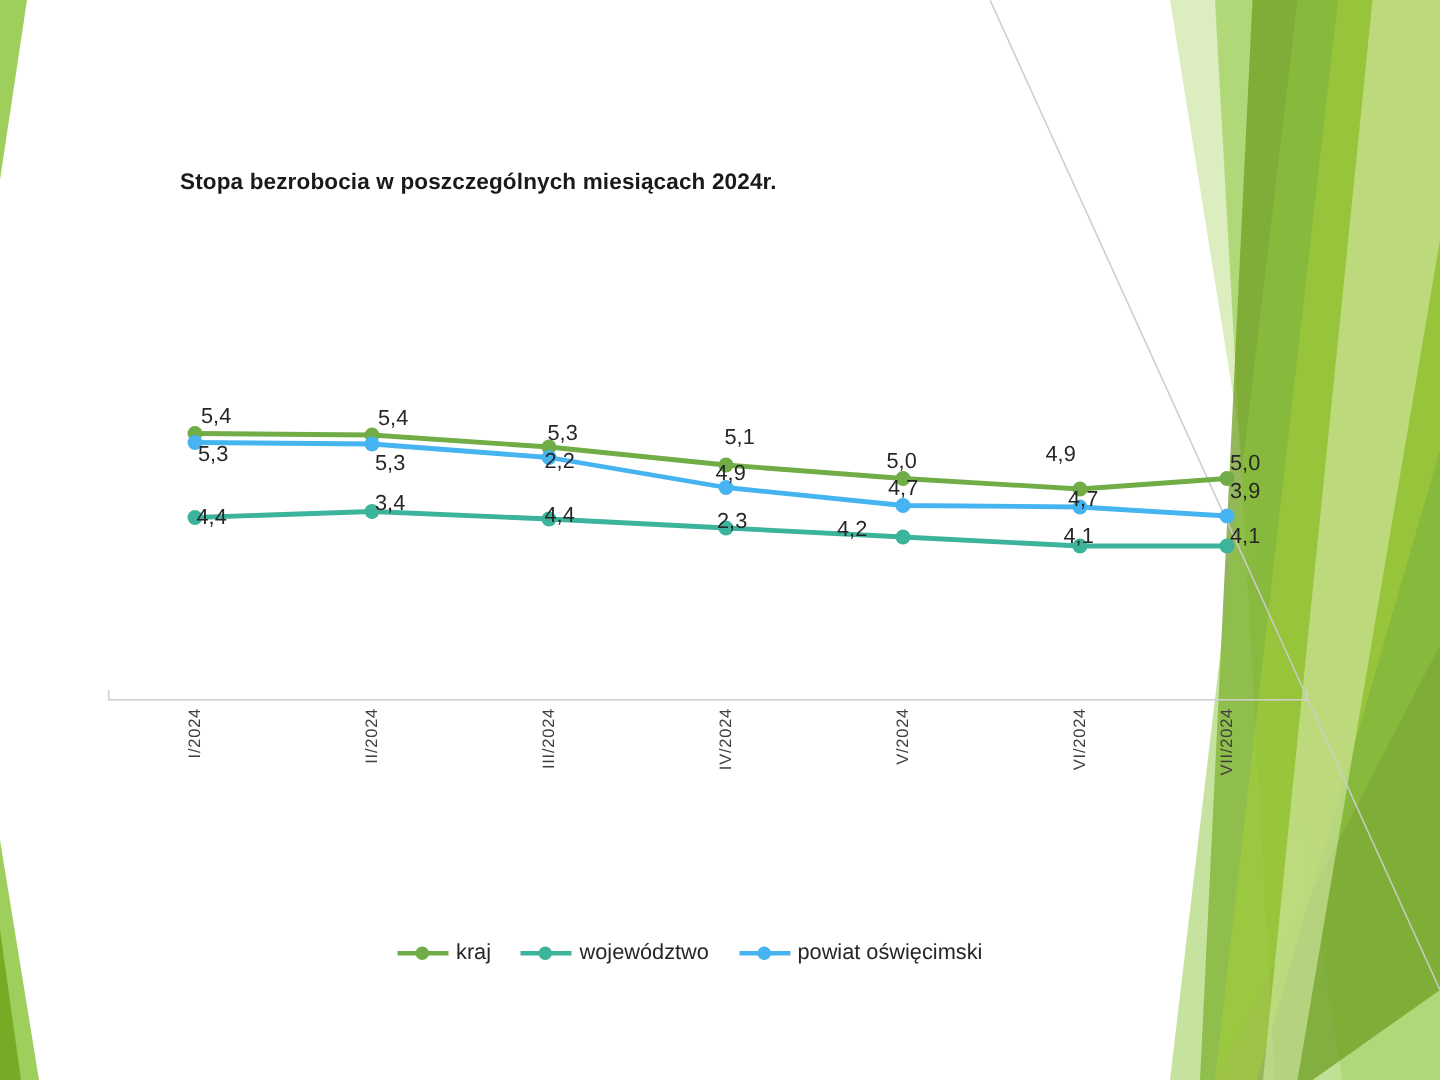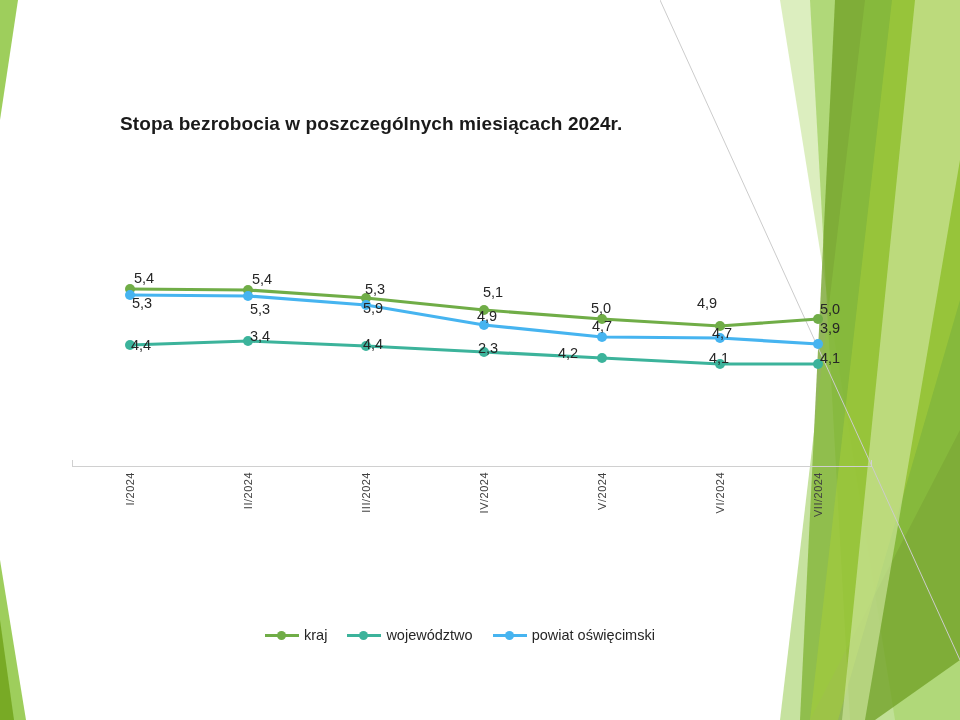--- a/index.html
+++ b/index.html
@@ -34,21 +34,21 @@
     top: 0;
     left: 0;
     width: 120px;
     height: 720px;
     pointer-events: none;
   }
   .chart-title {
     position: absolute;
     left: 120px;
     top: 113px;
-    font-size: 19px;
+    font-size: 15px;
     font-weight: bold;
     color: #1a1a1a;
     letter-spacing: 0.1px;
     white-space: nowrap;
   }
   .plot {
     position: absolute;
     left: 72px;
     top: 170px;
     width: 800px;
@@ -203,21 +203,21 @@
   <div class="dlabel" style="left:134px; top:270px">5,4</div>
   <div class="dlabel" style="left:252px; top:271px">5,4</div>
   <div class="dlabel" style="left:365px; top:281px">5,3</div>
   <div class="dlabel" style="left:483px; top:284px">5,1</div>
   <div class="dlabel" style="left:591px; top:300px">5,0</div>
   <div class="dlabel" style="left:697px; top:295px">4,9</div>
   <div class="dlabel" style="left:820px; top:301px">5,0</div>
 
   <div class="dlabel" style="left:132px; top:295px">5,3</div>
   <div class="dlabel" style="left:250px; top:301px">5,3</div>
-  <div class="dlabel" style="left:363px; top:300px">5,9</div>
+  <div class="dlabel" style="left:363px; top:300px">2,2</div>
   <div class="dlabel" style="left:477px; top:308px">4,9</div>
   <div class="dlabel" style="left:592px; top:318px">4,7</div>
   <div class="dlabel" style="left:712px; top:325px">4,7</div>
   <div class="dlabel" style="left:820px; top:320px">3,9</div>
 
   <div class="dlabel" style="left:131px; top:337px">4,4</div>
   <div class="dlabel" style="left:250px; top:328px">3,4</div>
   <div class="dlabel" style="left:363px; top:336px">4,4</div>
   <div class="dlabel" style="left:478px; top:340px">2,3</div>
   <div class="dlabel" style="left:558px; top:345px">4,2</div>

